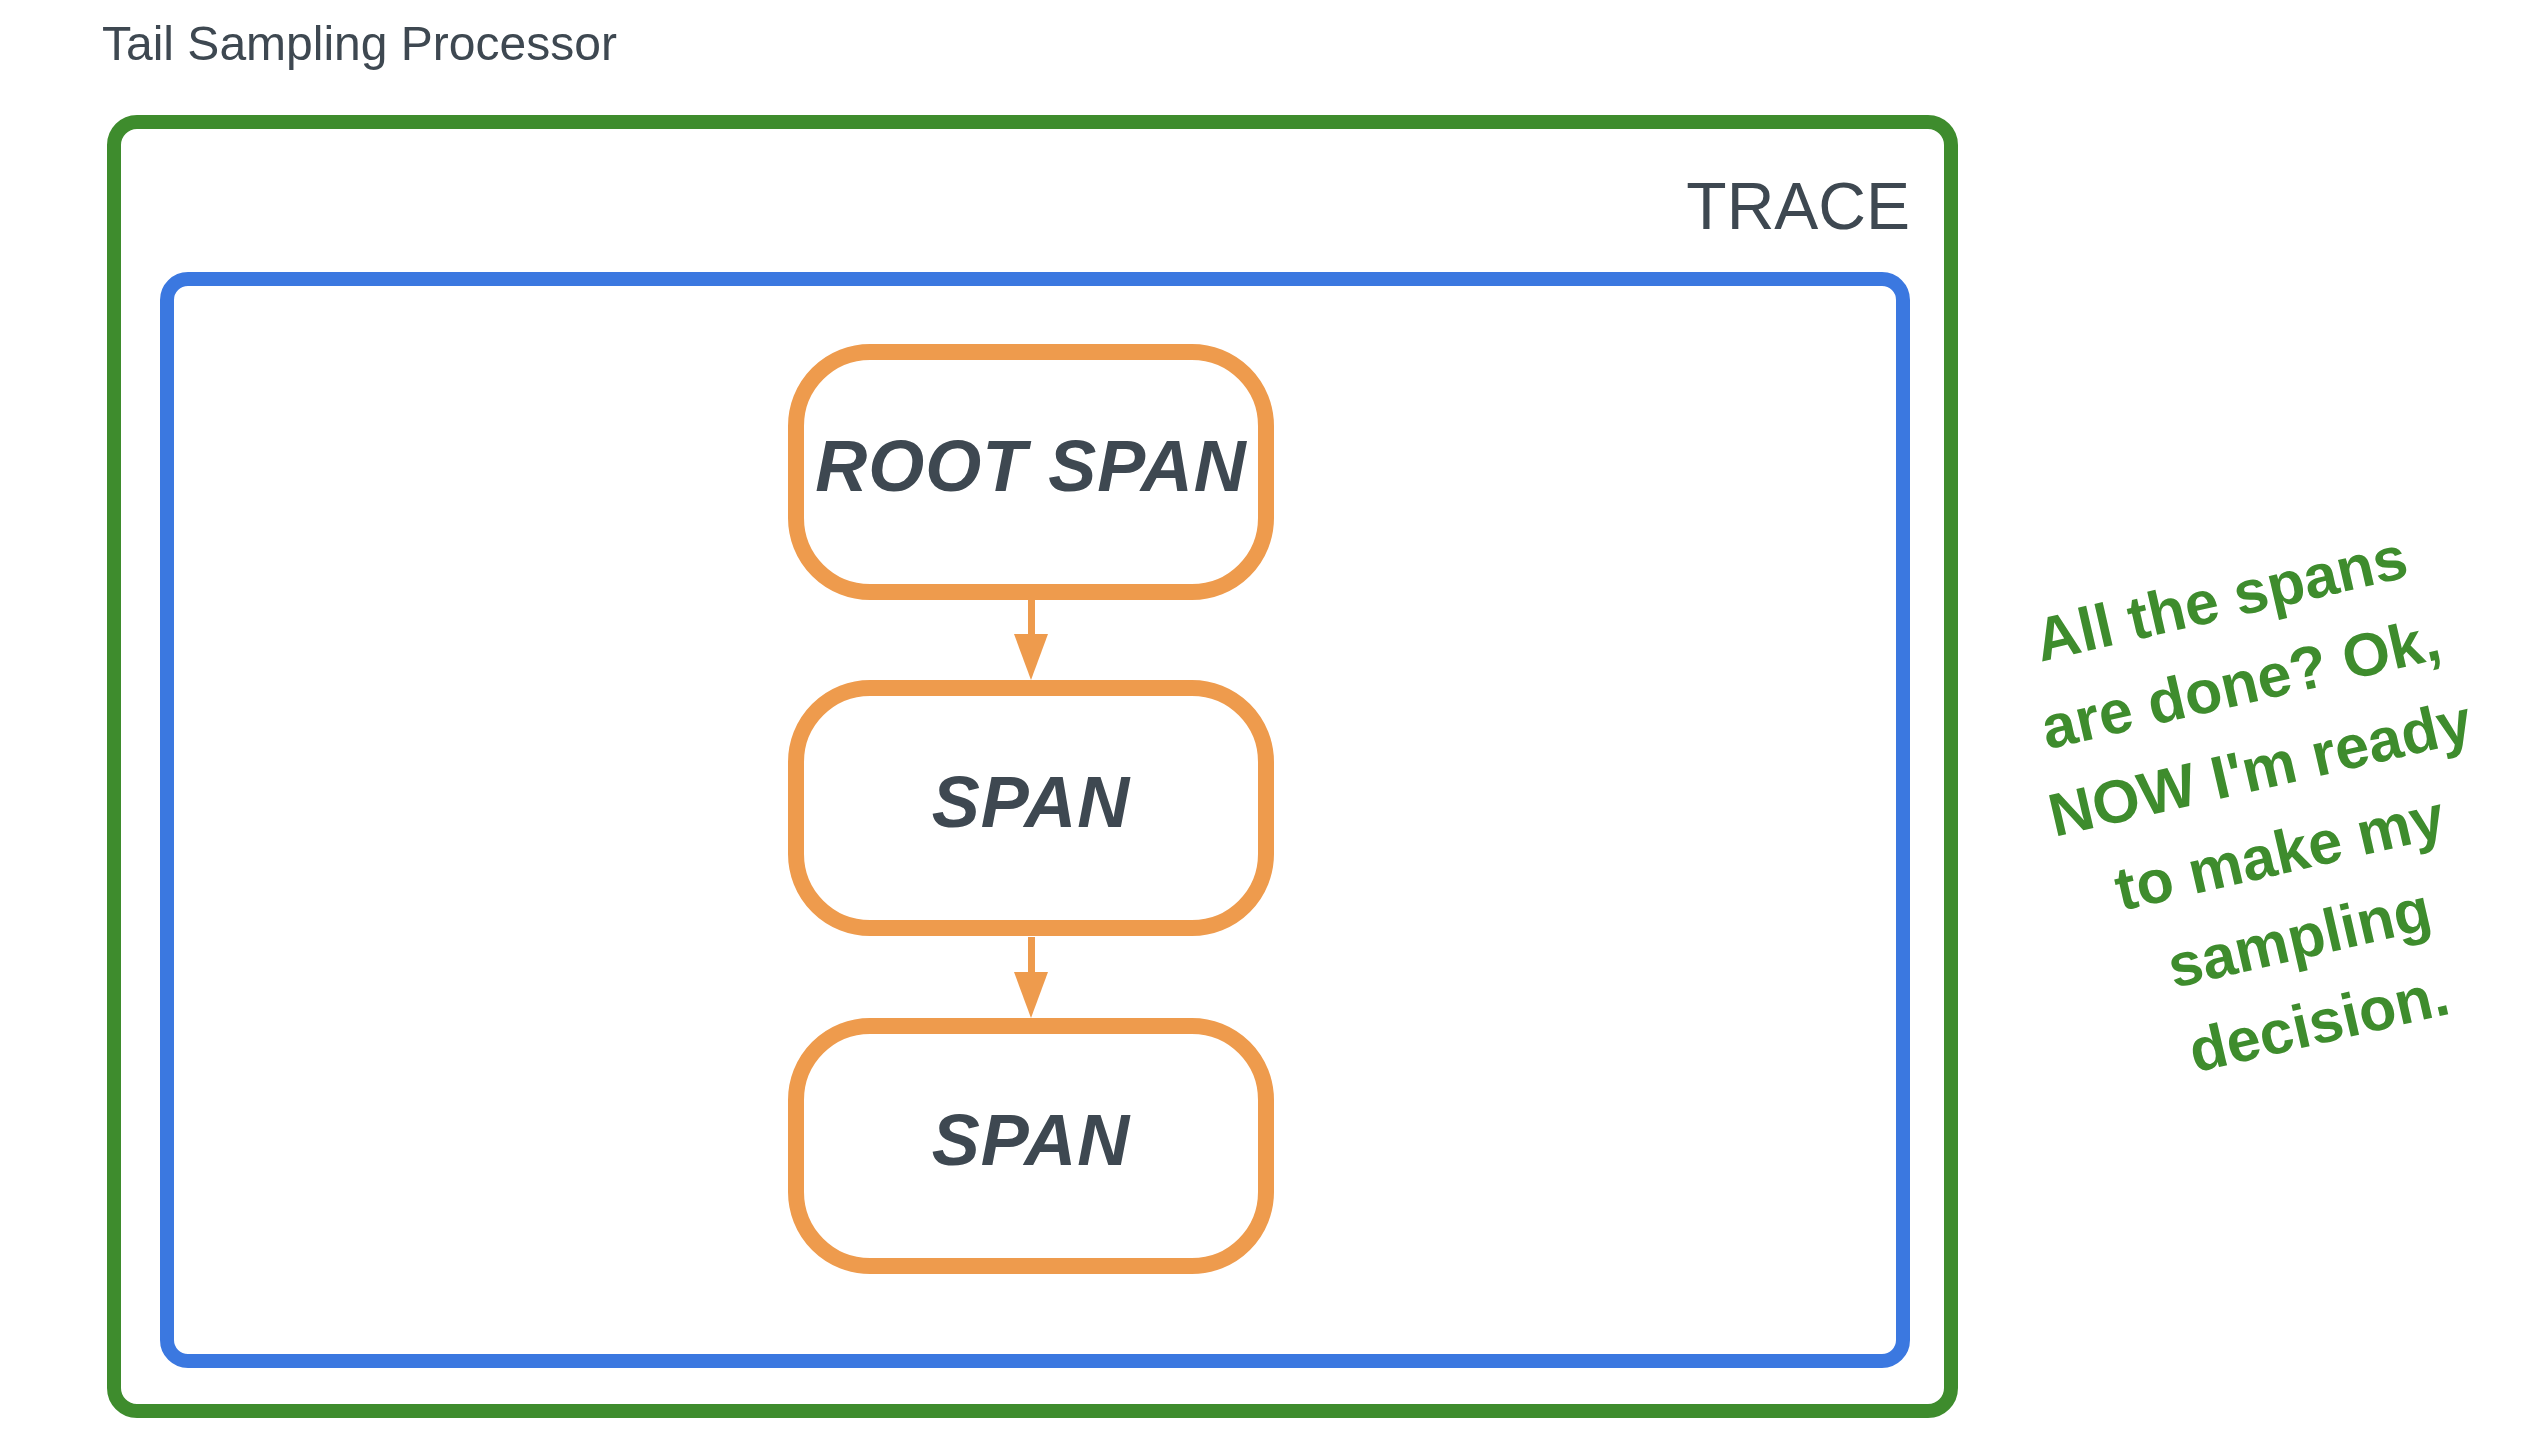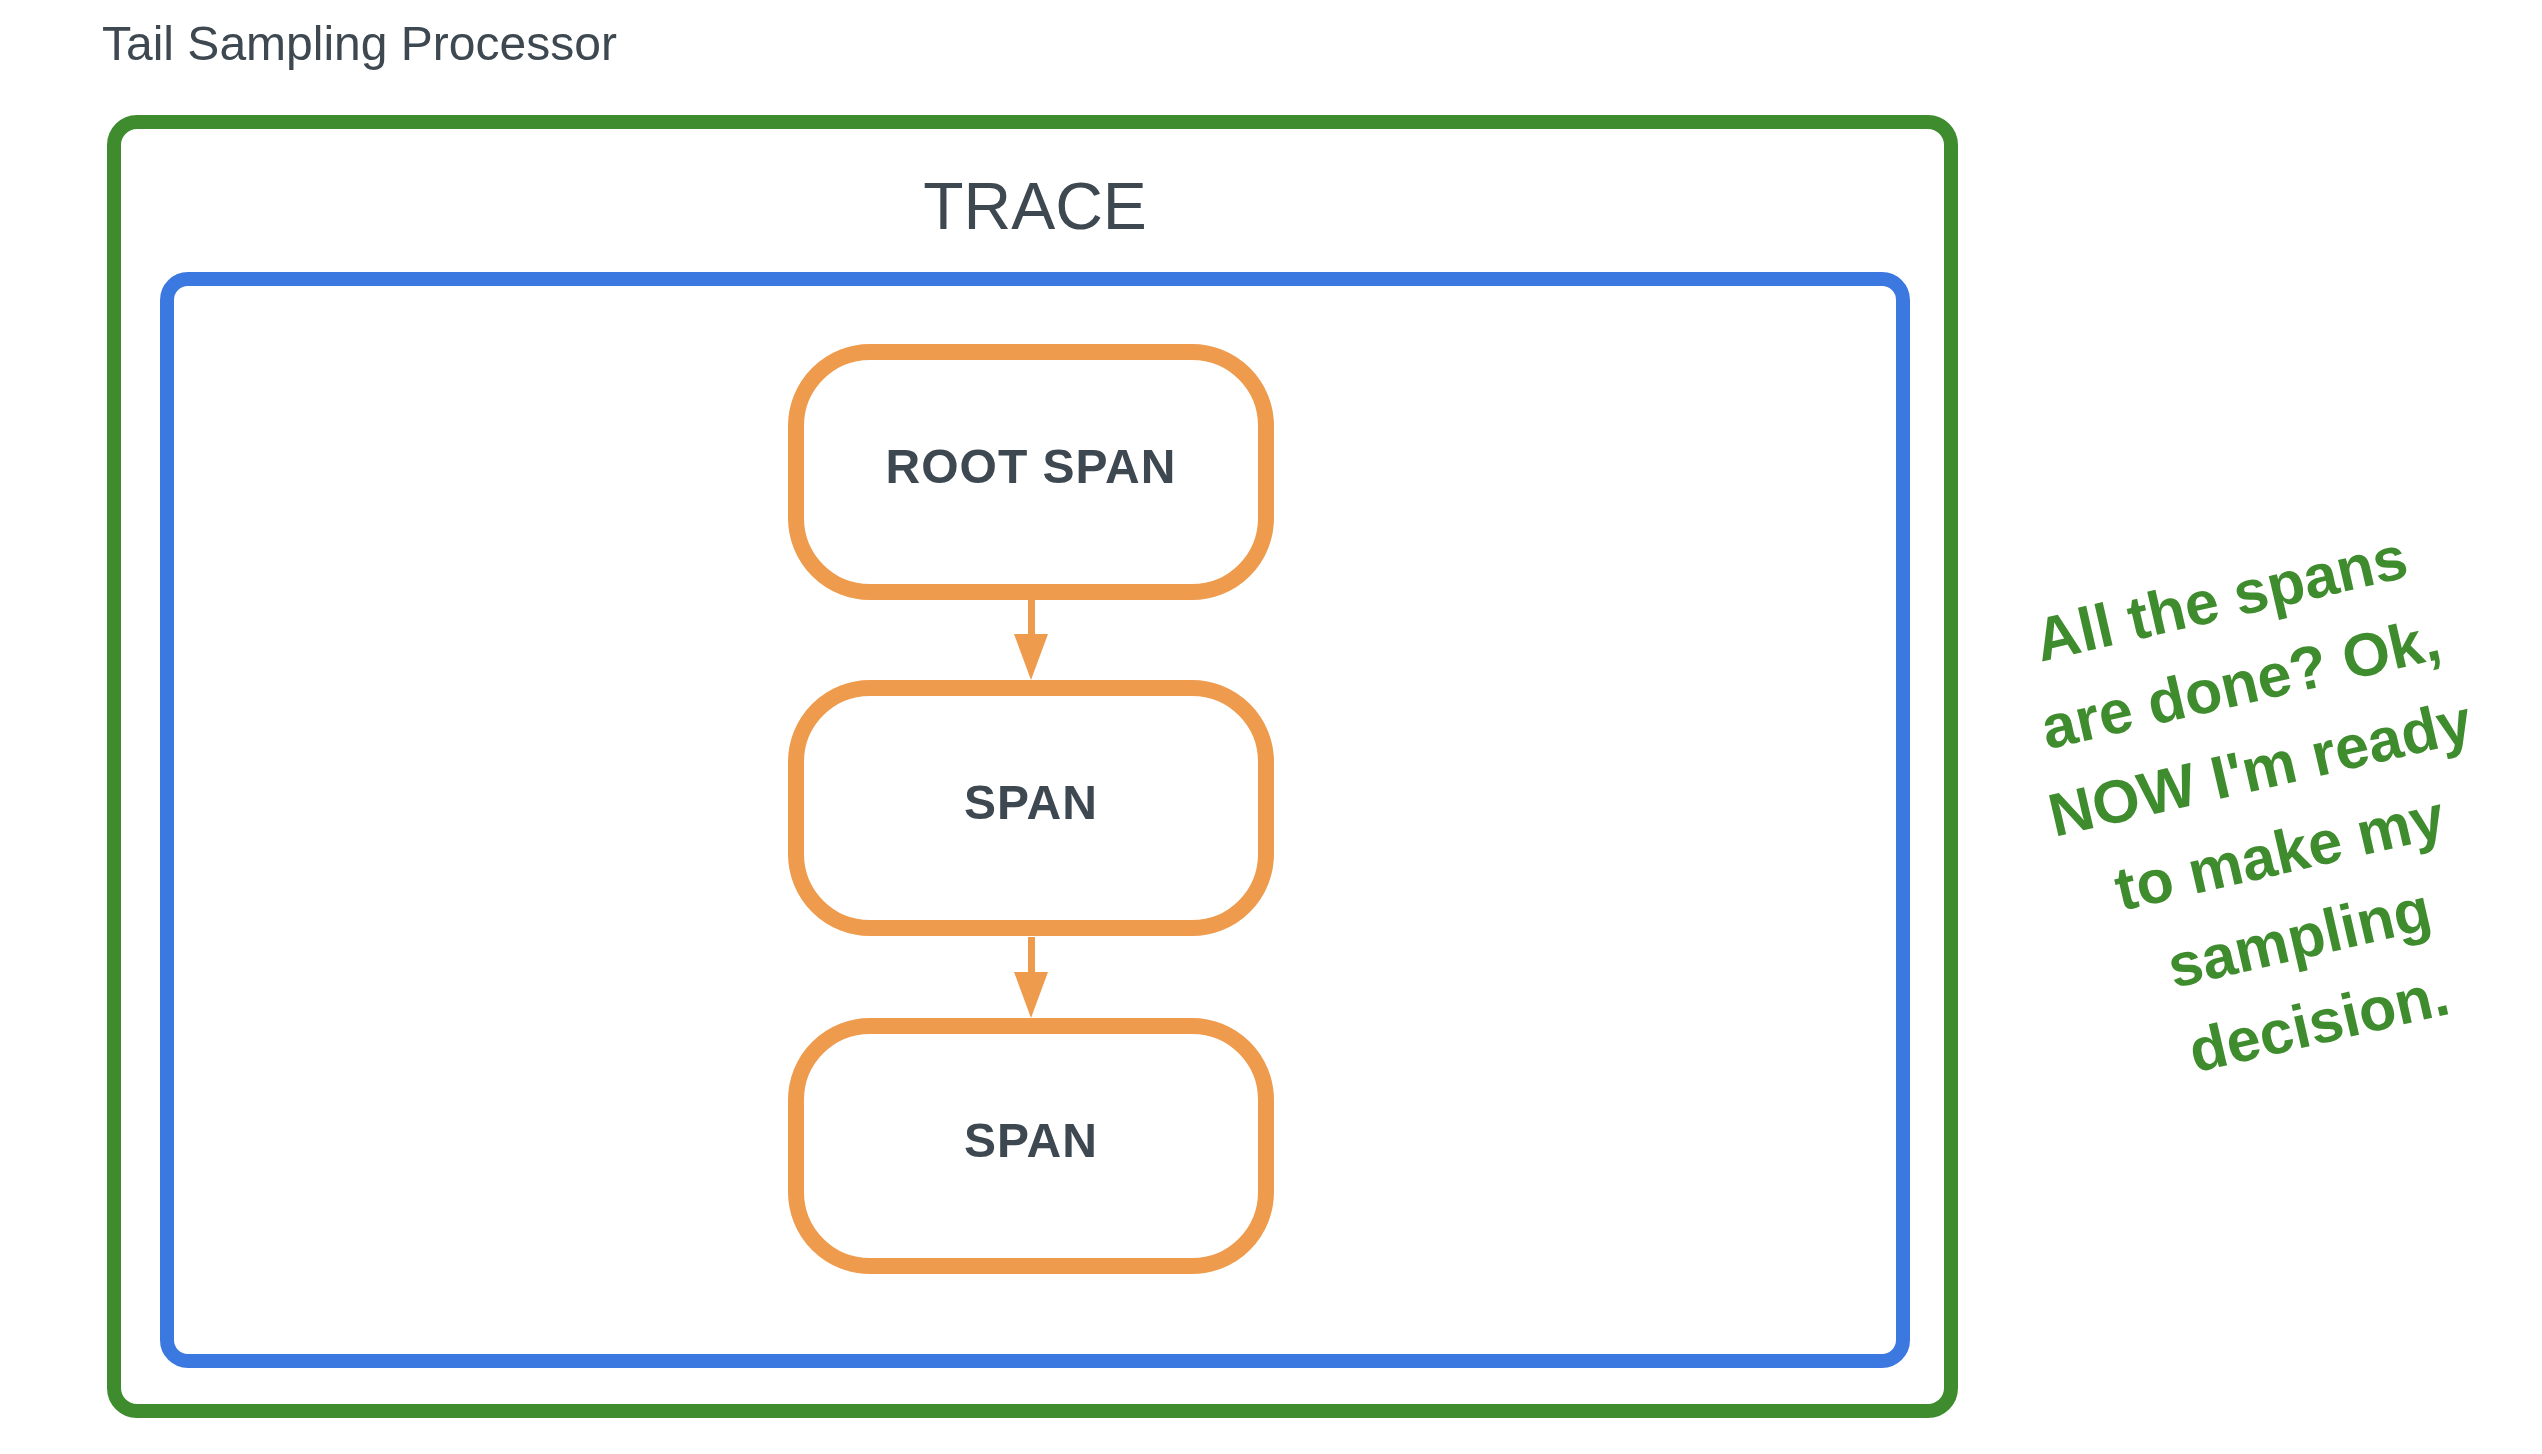--- a/index.html
+++ b/index.html
@@ -20,36 +20,36 @@
     letter-spacing:0px;white-space:nowrap;
   }
 
   .processor-box{
     position:absolute;left:107px;top:115px;width:1851px;height:1303px;
     border:14px solid var(--green);border-radius:30px;background:transparent;
   }
 
   .trace-label{
     position:absolute;left:160px;top:168px;width:1750px;
-    text-align:center;font-size:66px;font-weight:400;color:var(--text_dark);
+    text-align:right;font-size:66px;font-weight:400;color:var(--text_dark);
   }
 
   .trace-box{
     position:absolute;left:160px;top:272px;width:1750px;height:1096px;
     border:14px solid var(--blue);border-radius:28px;background:transparent;
   }
 
   .span-node{
     position:absolute;left:788px;width:486px;height:256px;
     border:16px solid var(--orange);border-radius:82px;background:#fff;
     display:flex;align-items:center;justify-content:center;
   }
   .span-node .span-label{
-    font-size:48px;font-weight:700;color:var(--text_dark);
-    letter-spacing:1px;white-space:nowrap;transform:translateY(-6px);
+    font-size:72px;font-weight:700;color:var(--text_dark);
+    letter-spacing:1px;white-space:nowrap;transform:translateY(-6px);font-style:italic;
   }
   .span-node.n1{top:344px;}
   .span-node.n2{top:680px;}
   .span-node.n3{top:1018px;}
 
   .arrow{position:absolute;left:0;top:0;}
   .arrow .stem{
     position:absolute;left:1028px;width:7px;background:var(--orange);
   }
   .arrow .head{

